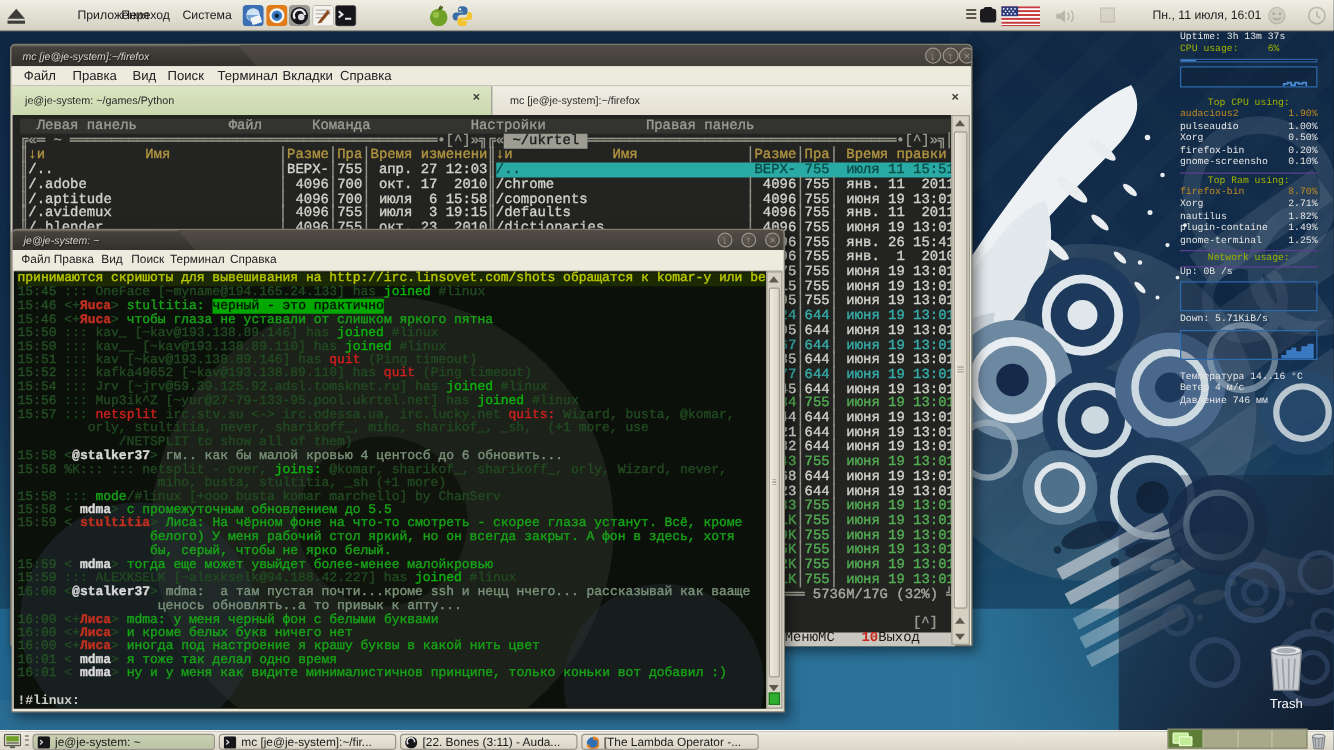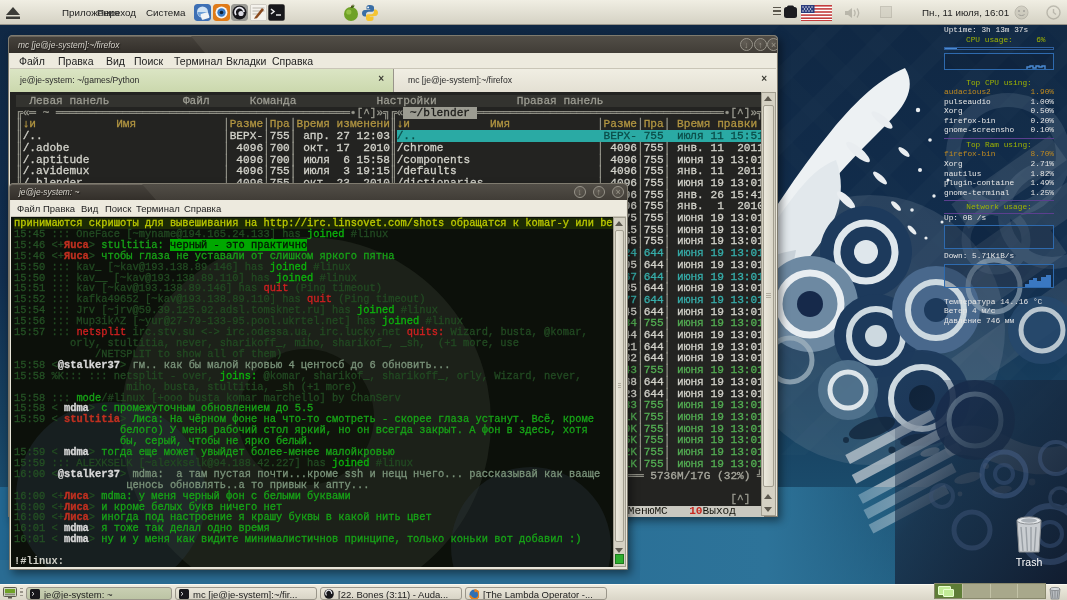--- a/index.html
+++ b/index.html
@@ -255,21 +255,21 @@
  <path d="M1017,521 l24,0 l-2,31 l-20,0 Z" fill="#c9cdd1" stroke="#8a8e92" stroke-width="1"></path>
  <path d="M1021,527 l2,24 M1026,527 l1.4,24 M1031,527 l0,24 M1036,527 l-1.6,24" stroke="#9aa0a6" stroke-width="1.4" fill="none"></path>
  <ellipse cx="1029" cy="520.5" rx="12" ry="3.6" fill="#e4e7ea" stroke="#8a8e92" stroke-width="1"></ellipse>
  <ellipse cx="1029" cy="520.5" rx="8" ry="2.2" fill="#aab0b6"></ellipse>
 </g>
 <text x="1029" y="566" font-family="Liberation Sans,sans-serif" font-size="10.5" fill="#ffffff" text-anchor="middle">Trash</text>
 </svg>
 
 <div id="conky">
 <div style="padding-top:1px;">Uptime: 3h 13m 37s</div>
-<div class="grn" style="white-space:pre;margin-left:22px;">CPU usage:     6%</div>
+<div class="grn" style="white-space:pre;">CPU usage:     6%</div>
 <div class="cbar" style="margin-top:1.5px;">
         <i></i>
       </div>
 <div class="cgraph" style="height:17px;margin-top:3px;">
  <svg width="110" height="15" style="position:absolute;left:0;bottom:0;">
   <path d="M82,15 l0,-2 3,0 0,-1 3,0 0,2 3,0 0,-2 3,0 0,1 3,0 0,-1 3,0 0,3" stroke="#4a8ad2" fill="none" stroke-width="1.4"></path>
  </svg>
 </div>
 <div class="ctr grn" style="margin-top:9px;">Top CPU using:</div>
 <div class="row org">
@@ -358,21 +358,21 @@
    <span style="position:absolute;left:10px;top:6px;">je@je-system: ~/games/Python</span>
    <b style="right:9px;color:#3a3a33;">×</b>
   </div>
   <div class="tab" style="left:384px;right:0;background:linear-gradient(#f0eee3,#e4e0d3);border-right:none;">
    <span style="position:absolute;left:14px;top:6px;">mc [je@je-system]:~/firefox</span>
    <b style="right:9px;color:#3a3a33;">×</b>
   </div>
  </div>
  <div id="mcterm">
   <pre id="mcpre"><i class="mcmenu">  Левая панель           Файл      Команда            Настройки            Правая панель                        </i>
-<i class="fr">╔«═</i><i class="fr"> ~ </i><i class="fr">════════════════════════════════════════════</i><i class="fr">•[^]»╗</i><i class="fr">╔«</i><i class="ptit"> ~/blender </i><i class="fr">═════════════════════════════════════</i><i class="fr">•[^]»╗</i><i class="fr">║</i>
+<i class="fr">╔«═</i><i class="fr"> ~ </i><i class="fr">════════════════════════════════════════════</i><i class="fr">•[^]»╗</i><i class="fr">╔«</i><i class="ptit"> ~/ukrtel </i><i class="fr">═════════════════════════════════════</i><i class="fr">•[^]»╗</i><i class="fr">║</i>
 <i class="fr">║</i><i class="hd">↓и            Имя             </i><i class="fr">│</i><i class="hd">Разме</i><i class="fr">│</i><i class="hd">Пра</i><i class="fr">│</i><i class="hd">Время изменени</i><i class="fr">║</i><i class="hd">↓и            Имя             </i><i class="fr">│</i><i class="hd">Разме</i><i class="fr">│</i><i class="hd">Пра</i><i class="fr">│</i><i class="hd"> Время правки </i><i class="fr">║</i>
 <i class="fr">║</i><i class="wh">/..                           </i><i class="fr">│</i><i class="wh">ВЕРХ-</i><i class="fr">│</i><i class="wh">755</i><i class="fr">│</i><i class="wh"> апр. 27 12:03</i><i class="fr">║</i><i class="sel">/..                            ВЕРХ- 755  июля 11 15:51</i><i class="fr">║</i>
 <i class="fr">║</i><i class="wh">/.adobe                       </i><i class="fr">│</i><i class="wh"> 4096</i><i class="fr">│</i><i class="wh">700</i><i class="fr">│</i><i class="wh"> окт. 17  2010</i><i class="fr">║</i><i class="wh">/chrome                       </i><i class="fr">│</i><i class="wh"> 4096</i><i class="fr">│</i><i class="wh">755</i><i class="fr">│</i><i class="wh"> янв. 11  2011</i><i class="fr">║</i>
 <i class="fr">║</i><i class="wh">/.aptitude                    </i><i class="fr">│</i><i class="wh"> 4096</i><i class="fr">│</i><i class="wh">700</i><i class="fr">│</i><i class="wh"> июля  6 15:58</i><i class="fr">║</i><i class="wh">/components                   </i><i class="fr">│</i><i class="wh"> 4096</i><i class="fr">│</i><i class="wh">755</i><i class="fr">│</i><i class="wh"> июня 19 13:01</i><i class="fr">║</i>
 <i class="fr">║</i><i class="wh">/.avidemux                    </i><i class="fr">│</i><i class="wh"> 4096</i><i class="fr">│</i><i class="wh">755</i><i class="fr">│</i><i class="wh"> июля  3 19:15</i><i class="fr">║</i><i class="wh">/defaults                     </i><i class="fr">│</i><i class="wh"> 4096</i><i class="fr">│</i><i class="wh">755</i><i class="fr">│</i><i class="wh"> янв. 11  2011</i><i class="fr">║</i>
 <i class="fr">║</i><i class="wh">/.blender                     </i><i class="fr">│</i><i class="wh"> 4096</i><i class="fr">│</i><i class="wh">755</i><i class="fr">│</i><i class="wh"> окт. 23  2010</i><i class="fr">║</i><i class="wh">/dictionaries                 </i><i class="fr">│</i><i class="wh"> 4096</i><i class="fr">│</i><i class="wh">755</i><i class="fr">│</i><i class="wh"> июня 19 13:01</i><i class="fr">║</i>
 <i class="fr">║</i><i class="wh">/.cache                       </i><i class="fr">│</i><i class="wh"> 4096</i><i class="fr">│</i><i class="wh">755</i><i class="fr">│</i><i class="wh"> июня 19 13:01</i><i class="fr">║</i><i class="wh">/extensions                   </i><i class="fr">│</i><i class="wh"> 4096</i><i class="fr">│</i><i class="wh">755</i><i class="fr">│</i><i class="wh"> янв. 26 15:41</i><i class="fr">║</i>
 <i class="fr">║</i><i class="wh">/.config                      </i><i class="fr">│</i><i class="wh"> 4096</i><i class="fr">│</i><i class="wh">755</i><i class="fr">│</i><i class="wh"> июня 19 13:01</i><i class="fr">║</i><i class="wh">/greprefs                     </i><i class="fr">│</i><i class="wh"> 4096</i><i class="fr">│</i><i class="wh">755</i><i class="fr">│</i><i class="wh"> янв.  1  2010</i><i class="fr">║</i>
 <i class="fr">║</i><i class="wh">/.dbus                        </i><i class="fr">│</i><i class="wh"> 4096</i><i class="fr">│</i><i class="wh">755</i><i class="fr">│</i><i class="wh"> июня 19 13:01</i><i class="fr">║</i><i class="wh">/icons                        </i><i class="fr">│</i><i class="wh"> 3075</i><i class="fr">│</i><i class="wh">755</i><i class="fr">│</i><i class="wh"> июня 19 13:01</i><i class="fr">║</i>
 <i class="fr">║</i><i class="wh">/.fontconfig                  </i><i class="fr">│</i><i class="wh"> 4096</i><i class="fr">│</i><i class="wh">755</i><i class="fr">│</i><i class="wh"> июня 19 13:01</i><i class="fr">║</i><i class="wh">/modules                      </i><i class="fr">│</i><i class="wh"> 2215</i><i class="fr">│</i><i class="wh">755</i><i class="fr">│</i><i class="wh"> июня 19 13:01</i><i class="fr">║</i>

